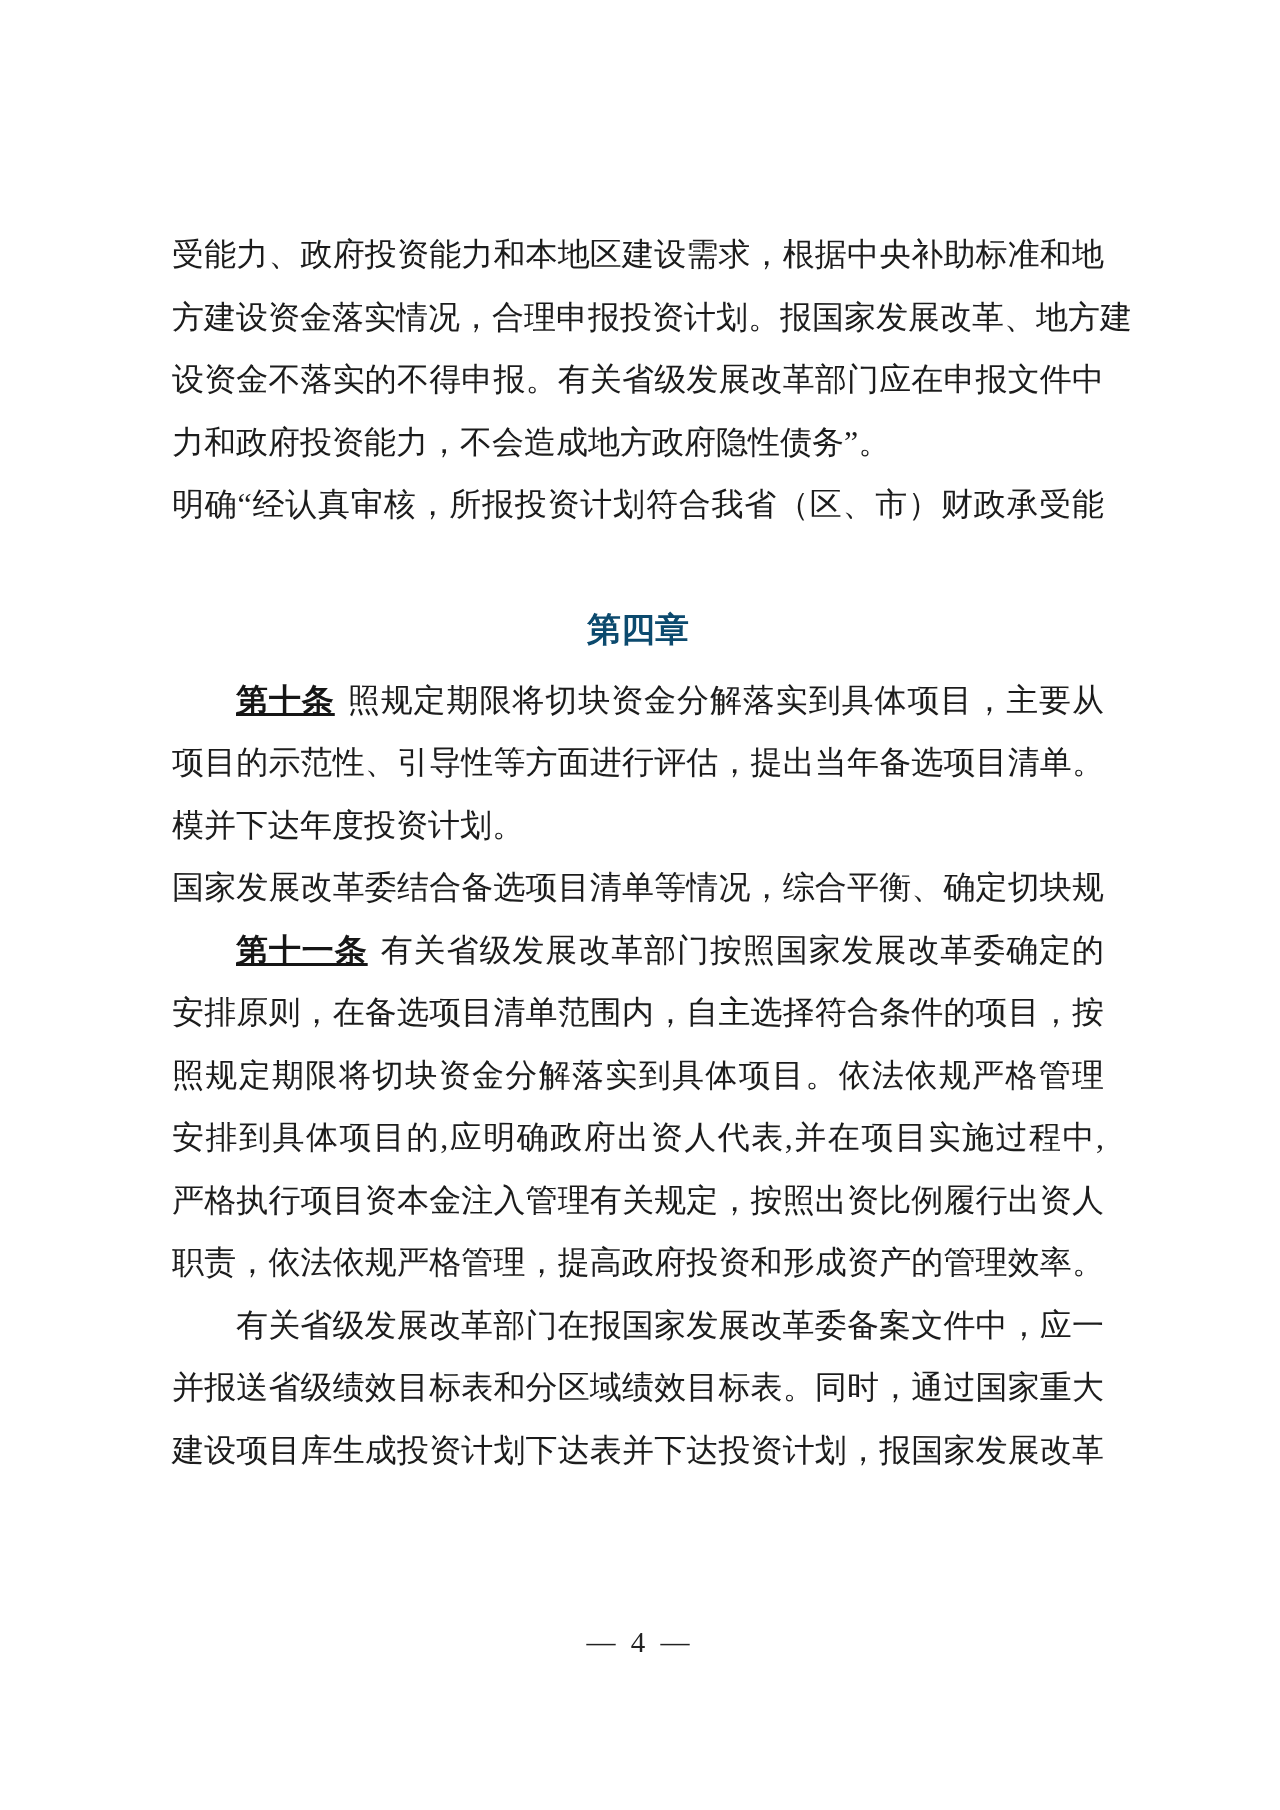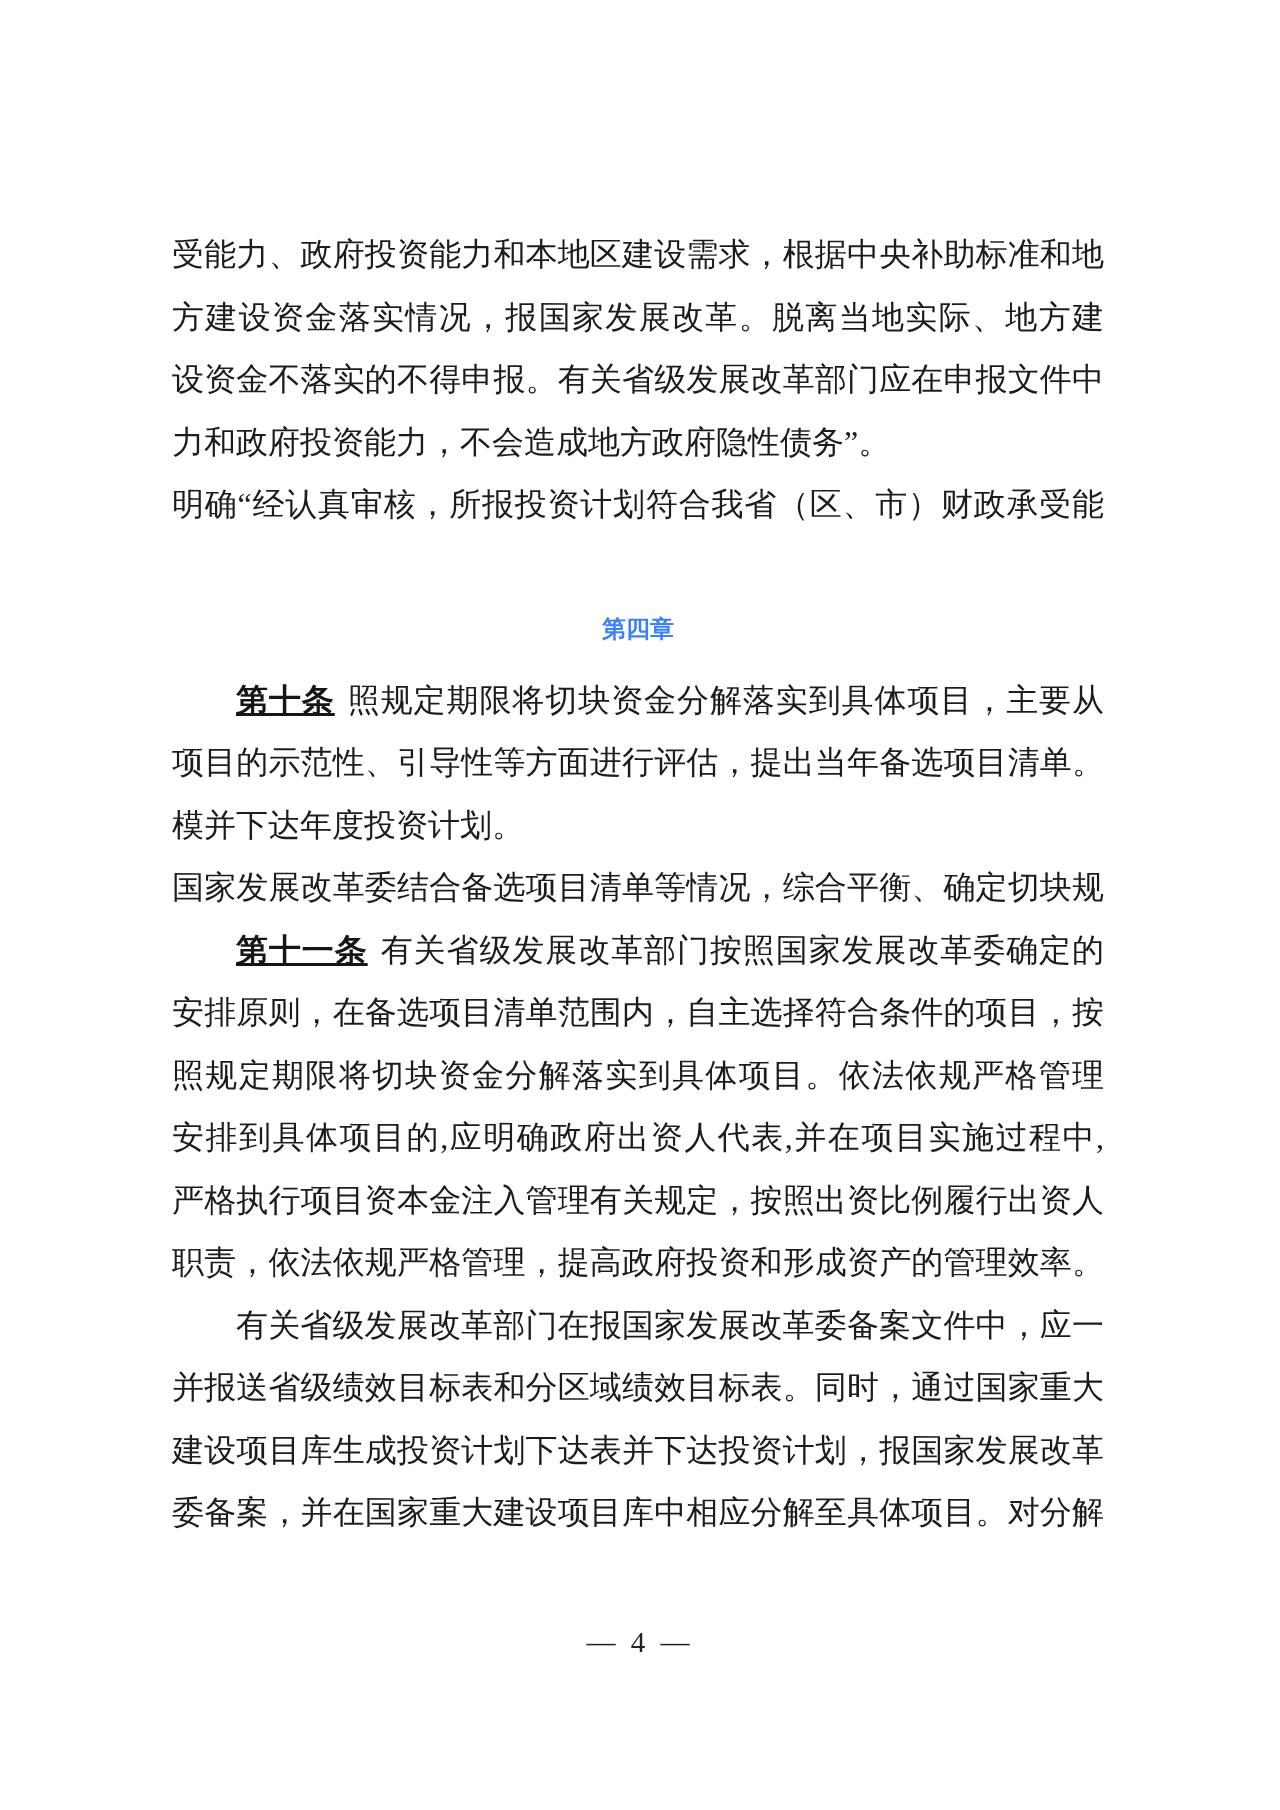--- a/index.html
+++ b/index.html
@@ -41,42 +41,42 @@
   .heading-row{
     margin-top:62.5px;
     margin-bottom:8px;
     height:62.5px;
     display:flex;
     justify-content:center;
     align-items:center;
     gap:38px;
     font-family:"Liberation Sans","DejaVu Sans",sans-serif;
     font-weight:700;
-    font-size:24px;
-    color:#3b82f6;
+    font-size:34px;
+    color:#0c4a6e;
   }
   .footer{
     position:absolute;
     left:0;
     top:1626px;
     width:100%;
     text-align:center;
     font-size:29px;
     letter-spacing:4px;
     color:#222222;
   }
 </style>
 </head>
 <body>
 
 <div class="page">
   <div class="body-text">
       <div class="paragraph">
         <div class="line"><span>受能力、政府投资能力和本地区建设需求，根据中央补助标准和地</span></div>
-        <div class="line"><span>方建设资金落实情况，报国家发展改革。脱离当地实际、地方建</span></div>
+        <div class="line"><span>方建设资金落实情况，合理申报投资计划。报国家发展改革、地方建</span></div>
         <div class="line"><span>设资金不落实的不得申报。有关省级发展改革部门应在申报文件中</span></div>
         <div class="line end"><span>力和政府投资能力，不会造成地方政府隐性债务”。</span></div>
         <div class="line"><span>明确“经认真审核，所报投资计划符合我省（区、市）财政承受能</span></div>
       </div>
       <div class="heading-row">
         <span>第四章</span>
       </div>
       <div class="paragraph">
         <div class="line indent"><span class="artnum">第十条</span><span>照规定期限将切块资金分解落实到具体项目，主要从</span></div>
         <div class="line"><span>项目的示范性、引导性等方面进行评估，提出当年备选项目清单。</span></div>
@@ -88,17 +88,16 @@
         <div class="line"><span>安排原则，在备选项目清单范围内，自主选择符合条件的项目，按</span></div>
         <div class="line"><span>照规定期限将切块资金分解落实到具体项目。依法依规严格管理</span></div>
         <div class="line"><span>安排到具体项目的,应明确政府出资人代表,并在项目实施过程中,</span></div>
         <div class="line"><span>严格执行项目资本金注入管理有关规定，按照出资比例履行出资人</span></div>
         <div class="line"><span>职责，依法依规严格管理，提高政府投资和形成资产的管理效率。</span></div>
       </div>
       <div class="paragraph">
         <div class="line indent"><span>有关省级发展改革部门在报国家发展改革委备案文件中，应一</span></div>
         <div class="line"><span>并报送省级绩效目标表和分区域绩效目标表。同时，通过国家重大</span></div>
         <div class="line"><span>建设项目库生成投资计划下达表并下达投资计划，报国家发展改革</span></div>
-        <div class="line"><span>委备案，并在国家重大建设项目库中相应分解至具体项目。对分解</span></div>
       </div>
     </div>
   <div class="footer">— 4 —</div>
 </div>
 
 </body></html>

